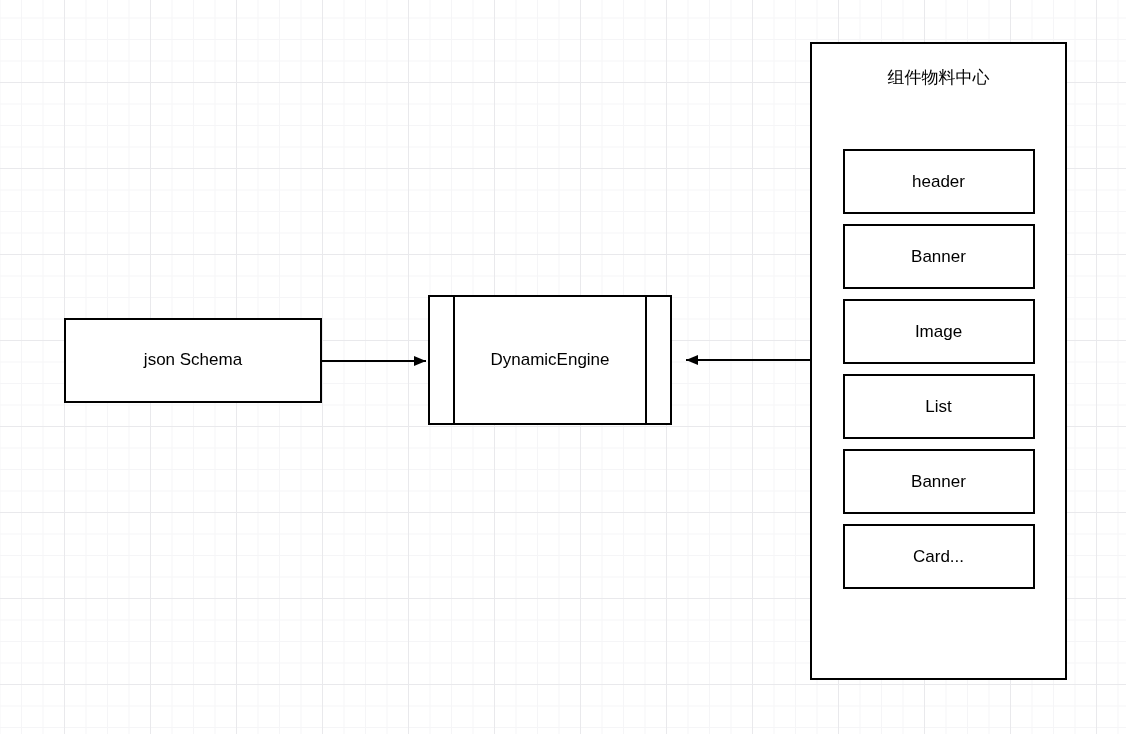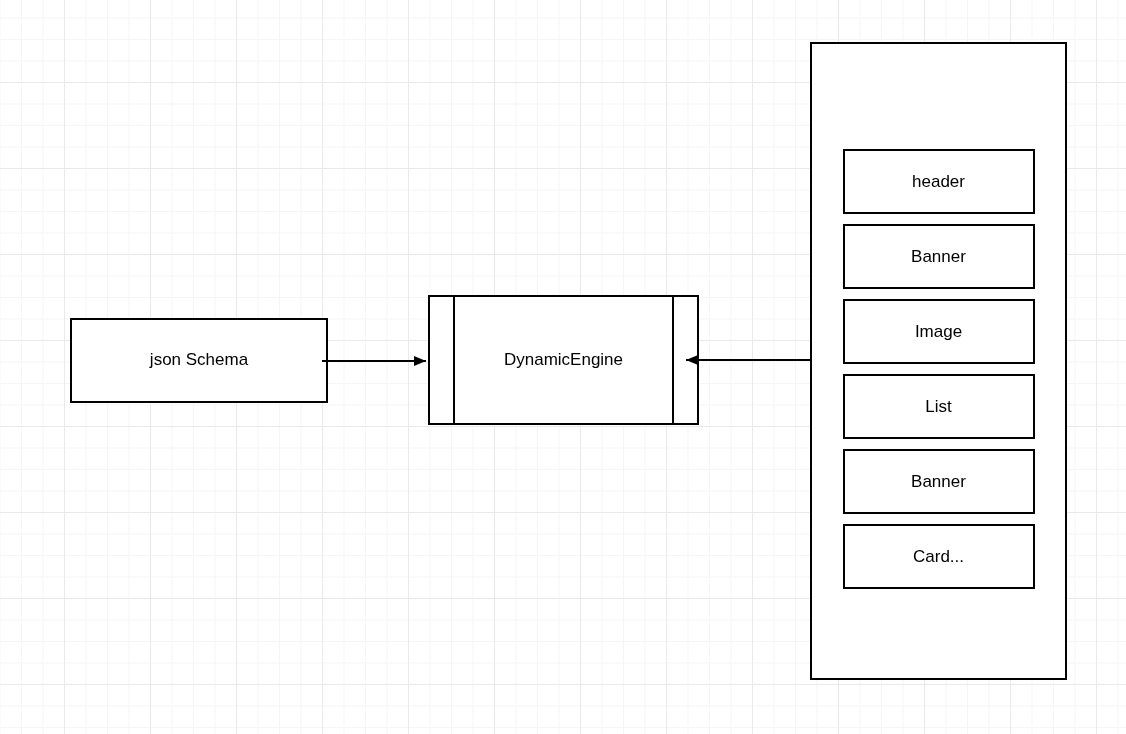--- a/index.html
+++ b/index.html
@@ -28,24 +28,24 @@
     box-sizing: border-box;
     border: 2px solid #000000;
     background: #ffffff;
     display: flex;
     align-items: center;
     justify-content: center;
     font-size: 17px;
     line-height: 1.2;
   }
   #json-schema-node {
-    left: 70px; top: 318px; width: 258px; height: 85px;
+    left: 64px; top: 318px; width: 258px; height: 85px;
   }
   #dynamic-engine-node {
-    left: 428px; top: 295px; width: 271px; height: 130px;
+    left: 428px; top: 295px; width: 244px; height: 130px;
   }
   .engine-bar {
     position: absolute;
     top: 0; bottom: 0;
     width: 2px;
     background: #000000;
   }
   .engine-bar.left  { left: 23px; }
   .engine-bar.right { right: 23px; }
   #material-center {
@@ -95,20 +95,21 @@
     <span>json Schema</span>
   </div>
 
   <div class="node" id="dynamic-engine-node">
     <span class="engine-bar left"></span>
     <span class="engine-bar right"></span>
     <span>DynamicEngine</span>
   </div>
 
   <div id="material-center">
+    <div class="title">组件物料中心</div>
     <div class="items">
       <div class="component-item">
         <span>header</span>
       </div>
       <div class="component-item">
         <span>Banner</span>
       </div>
       <div class="component-item">
         <span>Image</span>
       </div>

